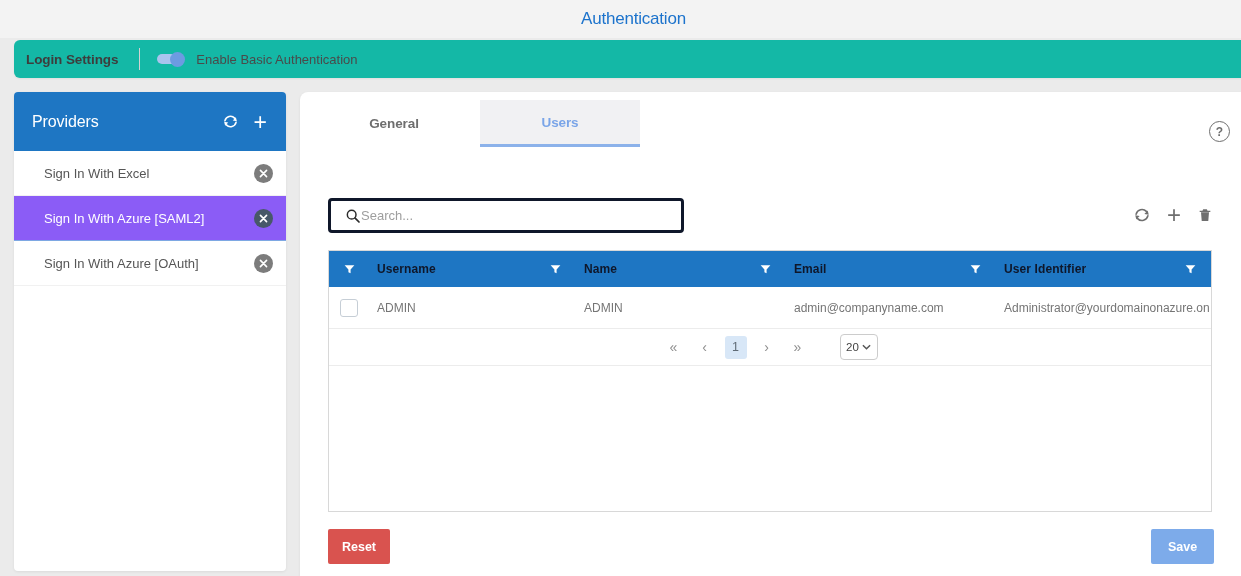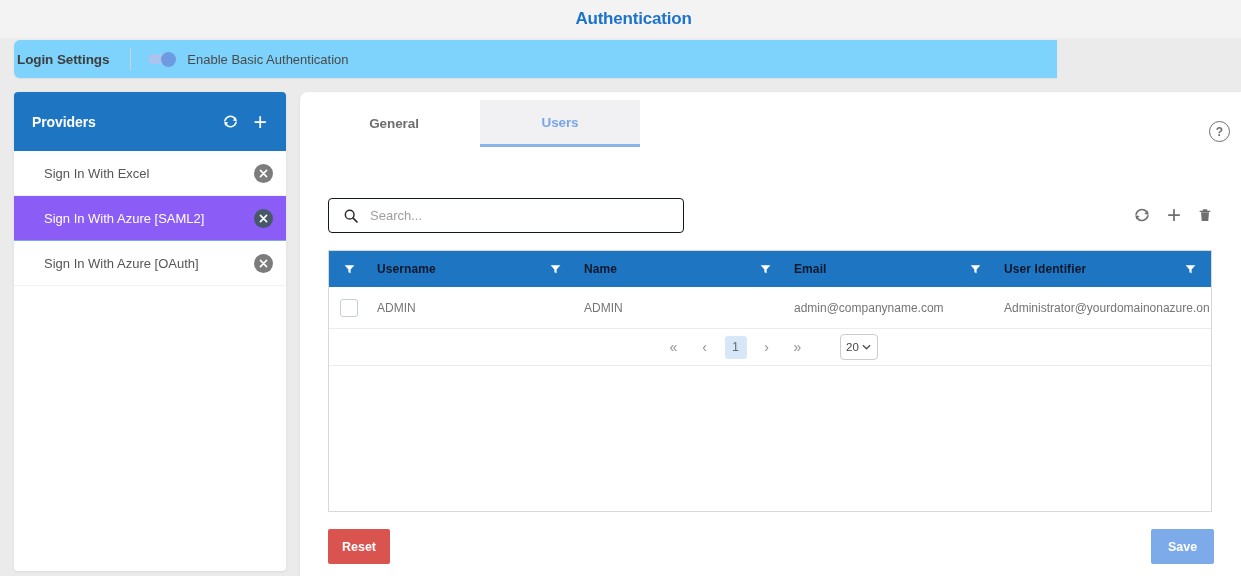--- a/index.html
+++ b/index.html
@@ -12,28 +12,28 @@
   }
   .stage { position:absolute; inset:0; width:1241px; height:576px; }
 
   
   .topbar {
     position:absolute; left:0; top:0; width:1241px; height:38px;
     background:#f3f3f3; display:flex; align-items:center; justify-content:center;
   }
   .page-title {
     padding-left:26px;
-    color:#1c73cc; font-size:17px; font-weight:700; letter-spacing:-0.2px;
+    color:#1c73cc; font-size:17px; font-weight:400; letter-spacing:-0.2px;
   }
 
   
   .login-bar {
-    position:absolute; left:14px; top:40px; width:1043px; height:38px;
-    background:#7dd3fc; border-radius:6px 0 0 6px;
-    display:flex; align-items:center; padding-left:3px;
+    position:absolute; left:14px; top:40px; width:1227px; height:38px;
+    background:#14b8a6; border-radius:6px 0 0 6px;
+    display:flex; align-items:center; padding-left:12px;
     box-shadow:0 1px 2px rgba(0,0,0,0.05);
   }
   .login-label { font-size:13.5px; font-weight:700; color:#3d3d3d; letter-spacing:-0.1px; }
   .vdiv { width:1px; height:22px; background:#d2d2d2; margin:0 17px 0 21px; }
   .toggle {
     position:relative; width:26px; height:10px; border-radius:6px;
     background:#a9c4ee; cursor:pointer; margin-right:13px;
   }
   .toggle .knob {
     position:absolute; right:-2px; top:-2.5px; width:15px; height:15px;
@@ -45,21 +45,21 @@
   .sidebar {
     position:absolute; left:14px; top:92px; width:272px; height:479px;
     background:#ffffff; border-radius:4px;
     box-shadow:0 1px 3px rgba(0,0,0,0.07);
   }
   .side-head {
     height:59px; background:#1e76c3; border-radius:4px 4px 0 0;
     display:flex; align-items:center; padding:0 19px 0 18px;
     color:#ffffff;
   }
-  .side-head .side-title { font-size:14px; font-weight:700; letter-spacing:-0.1px; }
+  .side-head .side-title { font-size:16px; font-weight:400; letter-spacing:-0.1px; }
   .head-icons { margin-left:auto; display:flex; align-items:center; gap:15px; }
   .head-icons .icon-btn { display:flex; align-items:center; cursor:pointer; color:#fff; }
   .plus-glyph { font-size:23px; font-weight:400; line-height:18px; }
 
   .provider-item {
     height:45px; display:flex; align-items:center;
     padding:0 13px 0 30px; font-size:13px; color:#565656;
     border-bottom:1px solid #f1f1f1; cursor:pointer; background:#fff;
   }
   .provider-item.selected { background:#8b5cf6; color:#ffffff; border-bottom-color:#7ea8e3; }
@@ -88,22 +88,22 @@
   }
   .help-circle {
     position:absolute; top:29px; right:11px; width:21px; height:21px;
     border:1.6px solid #6e6e6e; border-radius:50%;
     display:flex; align-items:center; justify-content:center;
     font-size:12px; font-weight:700; color:#6e6e6e; cursor:pointer;
   }
 
   .search-box {
     position:absolute; left:28px; top:106px; width:356px; height:35px;
-    border:1px solid #0f172a; border-radius:4px;
-    display:flex; align-items:center; padding:0 10px 0 14px; gap:11px;
+    border:3px solid #0f172a; border-radius:4px;
+    display:flex; align-items:center; padding:0 10px 0 14px; 
     background:#fff;
   }
   .search-box input {
     border:none; outline:none; width:100%; font-size:13px; color:#333;
     font-family:"Liberation Sans", sans-serif; background:transparent;
   }
   .search-box input::placeholder { color:#9e9e9e; }
 
   .action-icons {
     position:absolute; top:105px; right:28px; height:36px;

